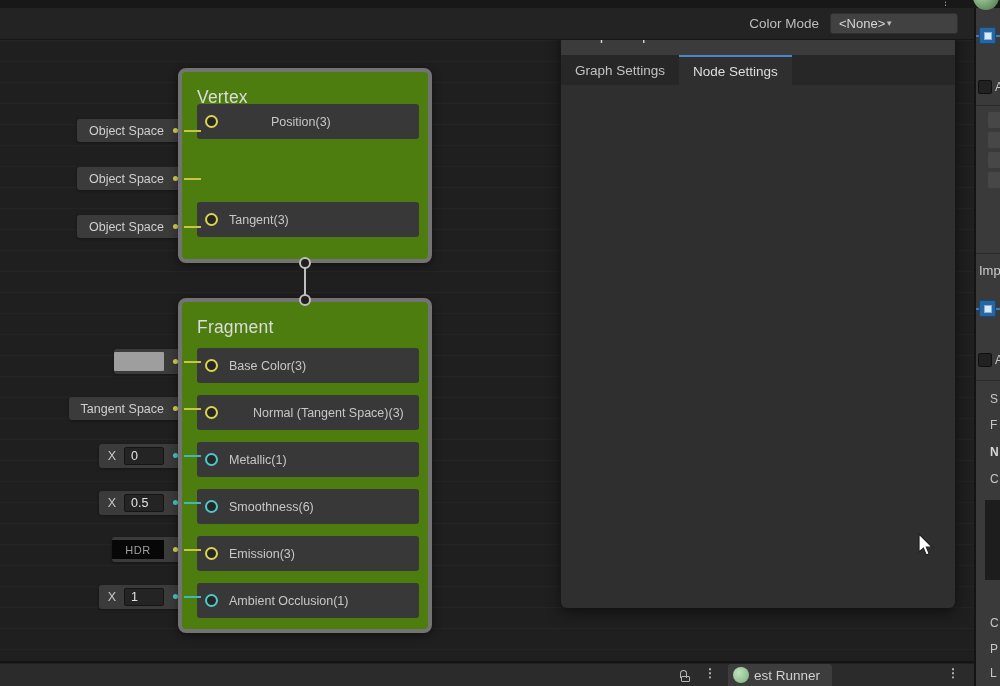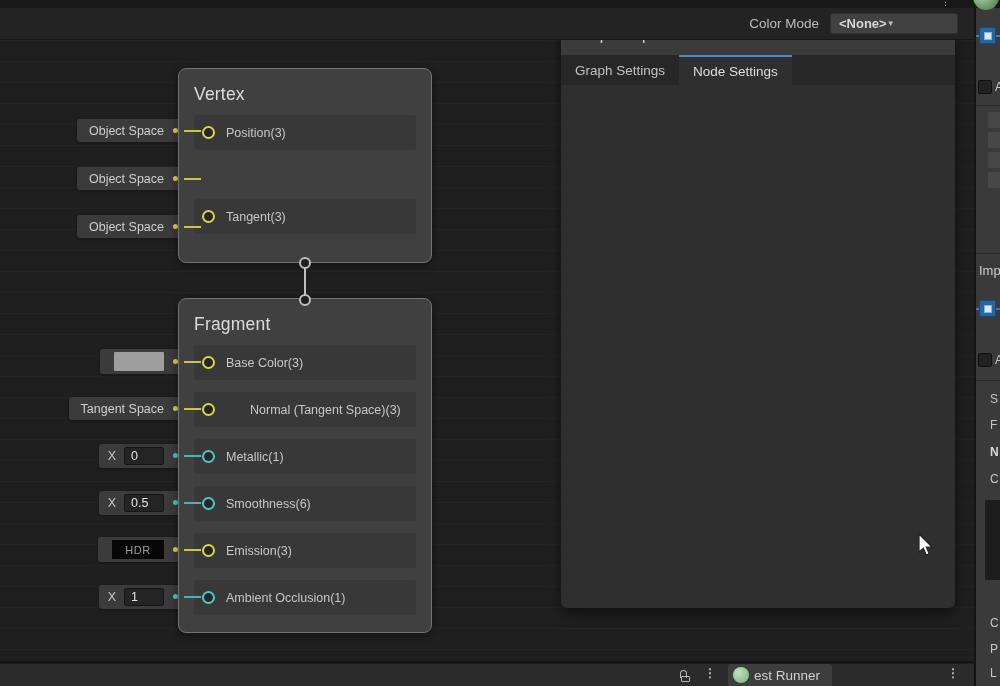--- a/index.html
+++ b/index.html
@@ -11,51 +11,51 @@
   .top-strip { position:absolute; left:0; top:0; width:1000px; height:8px; background:#181818; z-index:6; }
   .top-strip .mini-kebab { position:absolute; left:941px; top:-3px; color:#cccccc; font-size:9px; letter-spacing:0; }
   .sphere-icon { position:absolute; left:973px; top:-16px; width:26px; height:26px; border-radius:50%;
     background:radial-gradient(circle at 35% 35%, #b8d8b4, #6f9a6c 60%, #4a6d48); z-index:7; }
 
   
   .toolbar { position:absolute; left:0; top:8px; width:974px; height:32px; background:#232323;
     border-bottom:1px solid #161616; display:flex; align-items:center; justify-content:flex-end; z-index:5; }
   .cm-label { color:#bdbdbd; font-size:13.5px; margin-right:11px; }
   .dropdown { width:128px; height:21px; background:#414141; border:1px solid #303030; border-radius:3px;
-    display:flex; align-items:center; padding:0 6px 0 8px; margin-right:16px;font-weight:bold; }
+    display:flex; align-items:center; padding:0 6px 0 8px; margin-right:16px; }
   .dropdown .dd-val { color:#d6d6d6; font-size:13px; }
   .dropdown .dd-arrow { color:#bcbcbc; font-size:8px; }
   .tb-btn { height:32px; display:flex; align-items:center; padding:0 15px; background:#2b2b2b;
     color:#d2d2d2; font-size:13.5px; border-left:2px solid #1d1d1d; cursor:default; }
   .tb-btn.active { background:#4b4b4b; color:#e8e8e8; }
 
   
   .graph { position:absolute; left:0; top:40px; width:974px; height:623px; background:#1f1f1f; overflow:hidden;
     border-bottom:2px solid #141414; }
   .graph .gridlines { position:absolute; inset:0;
     background:repeating-linear-gradient(to bottom, rgba(255,255,255,0.022) 0 1px, transparent 1px 21px); }
 
   
-  .node { position:absolute; background:#404040; border:1px solid #737373; border-radius:8px;
+  .node { position:absolute; background:#4d7c0f; border:4px solid #737373; border-radius:8px;
     box-shadow:0 2px 10px rgba(0,0,0,.45); }
   .node-title { color:#dcdcdc; font-size:17.5px; padding:15px 0 0 15px; letter-spacing:.2px; }
   .slot { position:absolute; left:15px; background:#383838; border-radius:3px; height:35px;
     display:flex; align-items:center; }
   .port { width:13px; height:13px; border-radius:50%; background:#262626; margin-left:8px; flex:0 0 auto; }
   .slot-label { color:#c7c7c7; font-size:12.5px; margin-left:11px; white-space:nowrap; }
 
   
   .iow { position:absolute; right:790px; display:inline-flex; align-items:center;
     background:#3b3b3b; border-radius:3px; box-shadow:0 1px 3px rgba(0,0,0,.35); }
   .iow .dot { width:5px; height:5px; border-radius:50%; margin:0 6px 0 9px; flex:0 0 auto; }
   .iow-pill { height:23px; padding-left:12px; color:#cfcfcf; font-size:12.5px; }
   .iow-float { height:24px; padding-left:9px; color:#c8c8c8; font-size:12.5px; }
   .iow-float .fbox { width:40px; height:18px; background:#242424; border:1px solid #151515; border-radius:2px;
     color:#e2e2e2; font-size:12.5px; line-height:16px; padding-left:6px; margin-left:8px; }
-  .iow-swatchwrap { height:25px; padding-left:14px; }
+  .iow-swatchwrap { height:25px; }
   .iow-swatchwrap .swatch { width:50px; height:19px; border-radius:1px; }
   .iow-swatchwrap .hdrbox { width:52px; height:19px; background:#070707; color:#9f9f9f; font-size:11px;
     display:flex; align-items:center; justify-content:center; letter-spacing:.5px; }
   .conn { position:absolute; height:2px; z-index:3; }
 
   
   .stack-line { position:absolute; width:2px; background:#bfbfbf; z-index:2; }
   .stack-ring { position:absolute; width:12px; height:12px; border:2px solid #bfbfbf; border-radius:50%;
     background:#1f1f1f; z-index:3; }
 
@@ -132,21 +132,21 @@
         <span>Object Space</span>
         <div class="dot" style="background:#d9d64e;"></div>
       </div>
       <div class="conn" style="left: 184px; top: 185.5px; width: 17px; background: rgb(201, 197, 69);"></div>
       <div class="iow iow-pill" style="top: 175px;">
         <span>Object Space</span>
         <div class="dot" style="background:#d9d64e;"></div>
       </div>
       <div class="node" style="left: 178px; top: 28px; width: 254px; height: 195px;">
         <div class="node-title">Vertex</div>
-        <div class="slot" style="top: 46px; width: 222px;">
+        <div class="slot" style="top: 32px; width: 222px; gap: 42px;">
           <div class="port" style="border: 2px solid rgb(217, 214, 78);"></div>
           <span class="slot-label">Position(3)</span>
         </div>
         <div class="slot" style="top: 130px; width: 222px;">
           <div class="port" style="border: 2px solid rgb(217, 214, 78);"></div>
           <span class="slot-label">Tangent(3)</span>
         </div>
       </div>
       <div class="conn" style="left: 184px; top: 320.5px; width: 17px; background: rgb(201, 197, 69);"></div>
       <div class="iow iow-swatchwrap" style="top: 309px;">

